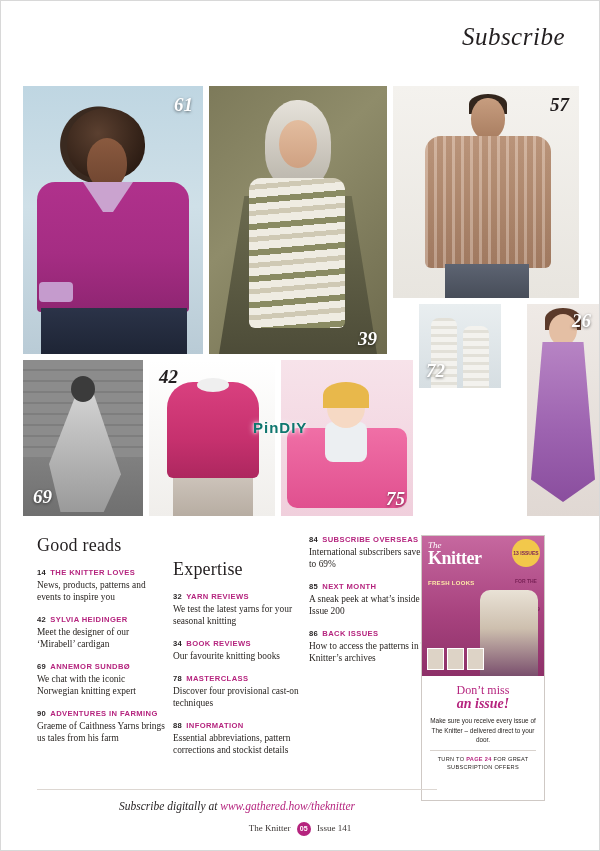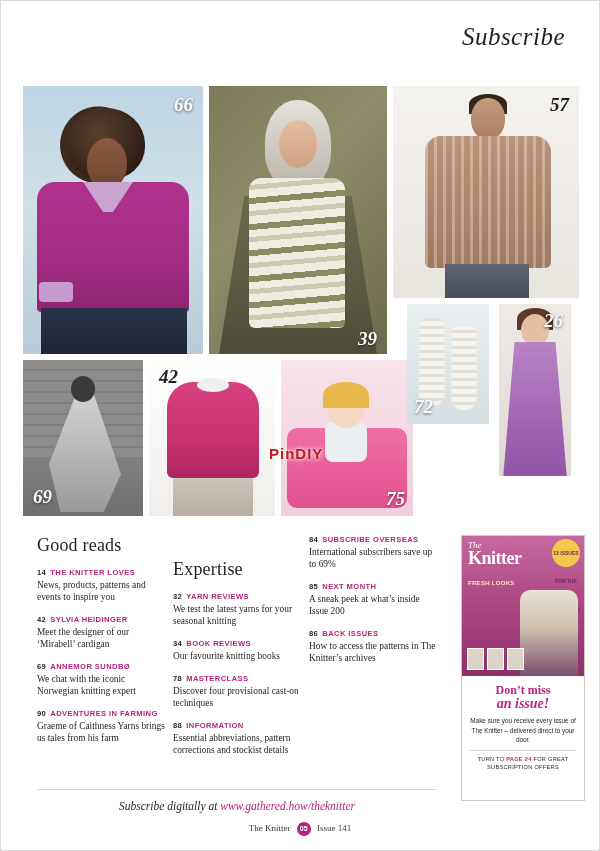--- a/index.html
+++ b/index.html
@@ -209,21 +209,21 @@
   .p75 .doll-hair {
     position: absolute; left: 42px; top: 22px; width: 46px; height: 26px;
     border-radius: 50% 50% 0 0; background: #e8b84b;
   }
   .p75 .doll-body {
     position: absolute; left: 44px; top: 62px; width: 42px; height: 40px;
     background: #eceff2; border-radius: 8px;
   }
 
   
-  .p72 { left: 384px; top: 218px; width: 82px; height: 120px; }
+  .p72 { left: 396px; top: 218px; width: 82px; height: 84px; }
   .p72 .bg { position: absolute; inset: 0; background: linear-gradient(180deg,#e9eef0,#d6dee2); }
   .p72 .sock1 {
     position: absolute; left: 12px; top: 14px; width: 26px; height: 88px;
     background: repeating-linear-gradient(0deg,#f3f2ee 0 5px,#e2e0d8 5px 8px);
     border-radius: 8px 8px 12px 12px;
   }
   .p72 .sock2 {
     position: absolute; left: 44px; top: 22px; width: 26px; height: 84px;
     background: repeating-linear-gradient(0deg,#f3f2ee 0 5px,#e2e0d8 5px 8px);
     border-radius: 8px 8px 12px 12px;
@@ -237,48 +237,47 @@
     background: linear-gradient(180deg,#2f4f8f 0 68%, #b3262b 68% 100%);
     border-radius: 6px 6px 10px 10px;
   }
   .p36 .bsock2 {
     position: absolute; left: 44px; top: 10px; width: 24px; height: 70px;
     background: linear-gradient(180deg,#3b5fa0 0 66%, #b3262b 66% 100%);
     border-radius: 6px 6px 10px 10px;
   }
 
   
-  .p26 { left: 476px; top: 218px; width: 72px; height: 172px; }
+  .p26 { left: 504px; top: 218px; width: 72px; height: 212px; }
   .p26 .bg { position: absolute; inset: 0; background: linear-gradient(180deg,#efeae6,#e0d8d3); }
   .p26 .h26 {
     position: absolute; left: 22px; top: 10px; width: 28px; height: 32px;
     border-radius: 50%; background: #e4bfa4;
   }
   .p26 .hair26 {
     position: absolute; left: 18px; top: 4px; width: 36px; height: 22px;
     border-radius: 50% 50% 0 0; background: #5b3a2a;
   }
   .p26 .shawl {
     position: absolute; left: 4px; top: 38px; width: 64px; height: 160px;
     background: linear-gradient(180deg, #b784c4 0%, #9d63b0 55%, #8a4e9e 100%);
     clip-path: polygon(18% 0, 82% 0, 100% 86%, 50% 100%, 0 86%);
   }
 
   .watermark {
     position: absolute;
-    left: 268px;
+    left: 252px;
     top: 418px;
     font-family: "Liberation Sans", sans-serif;
     font-weight: 700;
     font-size: 15px;
     letter-spacing: 1px;
-    color: #b91c1c;
+    color: #0f766e;
     text-shadow: 0 0 3px #ffffff, 0 0 6px #ffffff;
     z-index: 20;
-    margin-top: 26px;
   }
 
   
   .lower {
     position: absolute;
     left: 36px;
     top: 534px;
     width: 528px;
     height: 270px;
   }
@@ -319,21 +318,21 @@
   .entry .desc {
     font-family: "Liberation Serif", serif;
     font-size: 9.4px;
     line-height: 1.28;
     color: #2a2623;
   }
 
   
   .promo {
     position: absolute;
-    left: 460px;
+    left: 420px;
     top: 534px;
     width: 124px;
     height: 266px;
     border: 1px solid #cfc9c5;
     background: #ffffff;
     box-sizing: border-box;
     overflow: hidden;
   }
   .promo .cover {
     position: relative;
@@ -399,21 +398,21 @@
     background: #ddd3c6;
     border: 1px solid #ffffff;
   }
   .promo .pitch {
     padding: 8px 8px 6px 8px;
     text-align: center;
   }
   .promo .pitch .dont {
     font-family: "Liberation Serif", serif;
     font-size: 12px;
-    font-weight: 700;
+    font-weight: 400;
     color: #b5247e;
     line-height: 1.05;
   }
   .promo .pitch .issue {
     font-family: "Liberation Serif", serif;
     font-style: italic;
     font-size: 14px;
     font-weight: 700;
     color: #b5247e;
     line-height: 1.05;
@@ -487,21 +486,21 @@
   <div class="photos">
 
     <div class="ph p44">
       <div class="bg"></div>
       <div class="hair"></div>
       <div class="face"></div>
       <div class="body"></div>
       <div class="collar"></div>
       <div class="cuff"></div>
       <div class="skirt"></div>
-      <div class="num" style="right:10px; top:8px;">66</div>
+      <div class="num" style="right:10px; top:8px;">61</div>
     </div>
 
     <div class="ph p39">
       <div class="bg"></div>
       <div class="hair"></div>
       <div class="face"></div>
       <div class="jacket"></div>
       <div class="scarf"></div>
       <div class="num" style="right:10px; bottom:4px;">39</div>
     </div>

